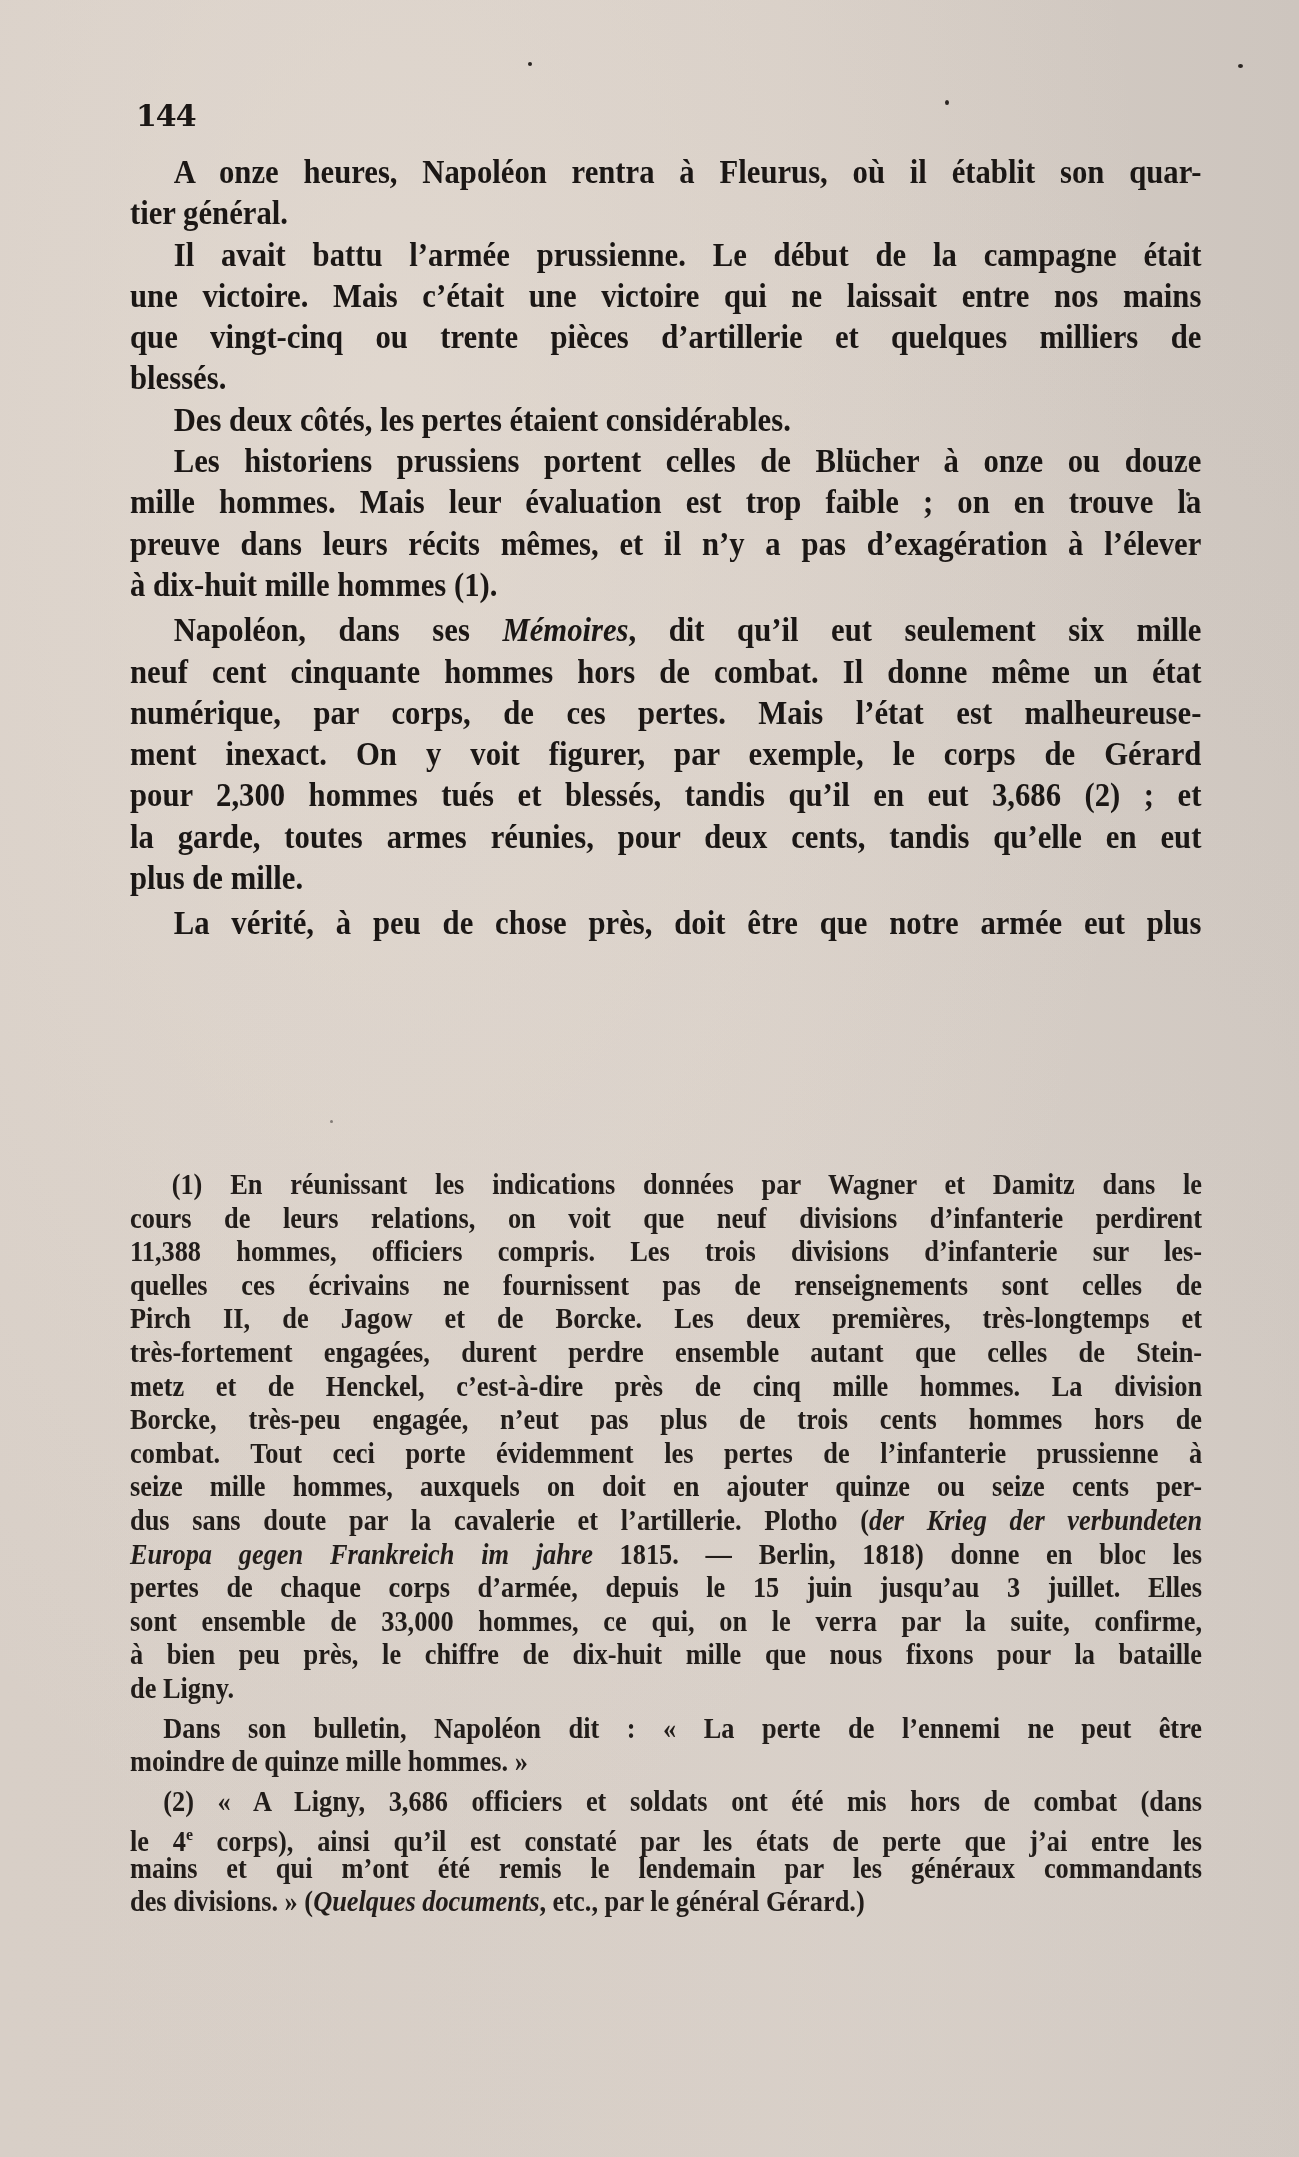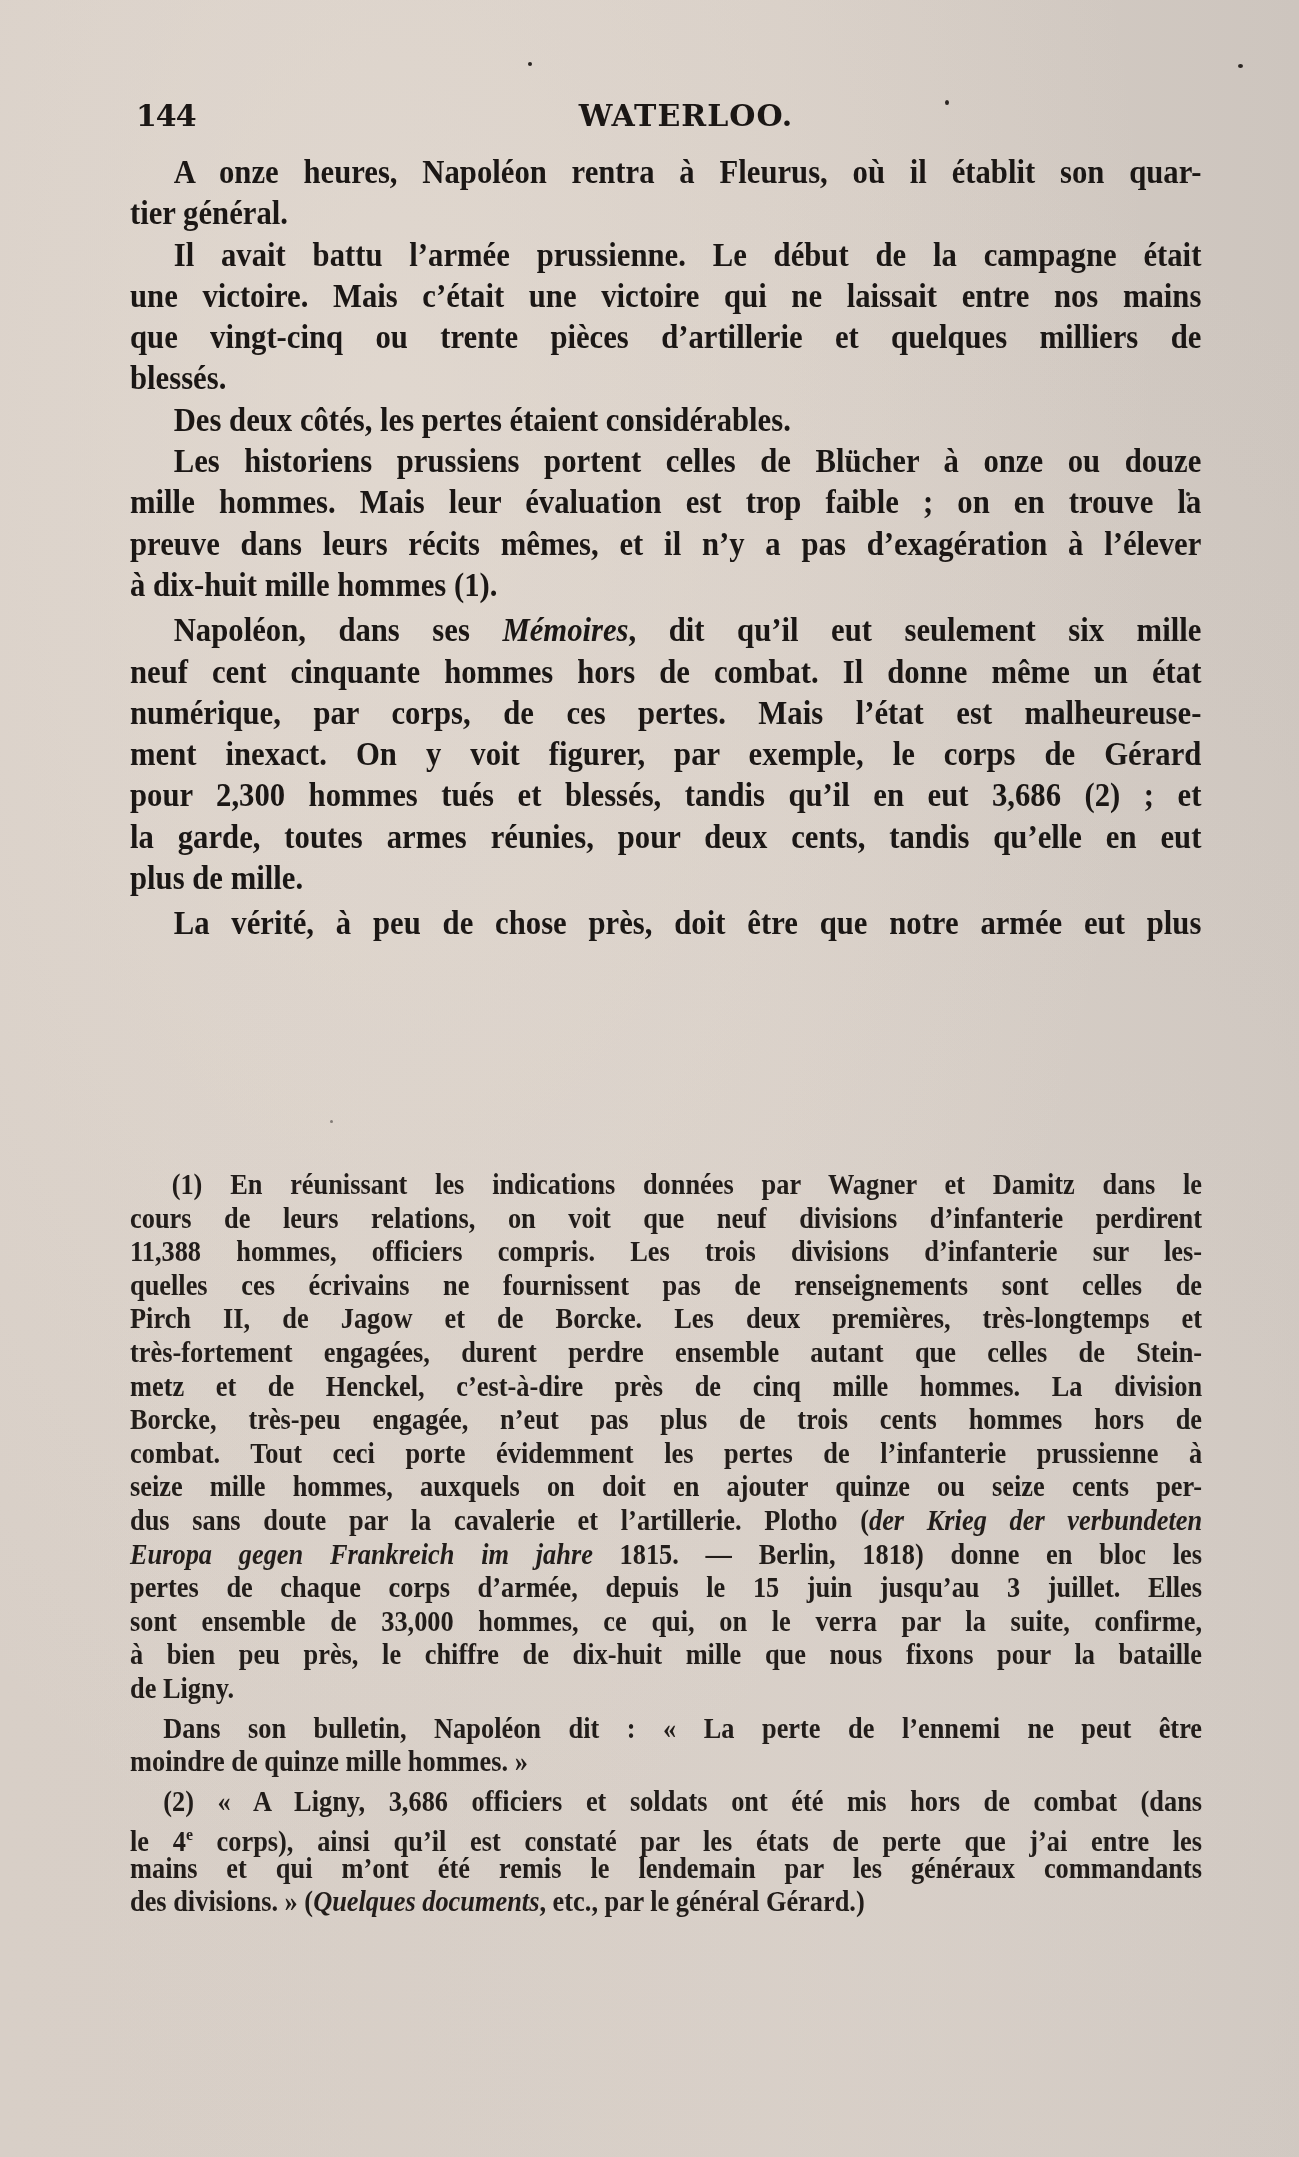--- a/index.html
+++ b/index.html
@@ -112,21 +112,20 @@
       border-radius: 50%;
     }
   </style>
 </head>
 <body>
 
 <div class="page">
 
   <div class="header">
     <span class="page-number">144</span>
-    <span class="running-title">WATERLOO.</span>
   </div>
 
   <div class="body-text">
 
     <div>
       <span class="line indent">A onze heures, Napoléon rentra à Fleurus, où il établit son quar-</span>
       <span class="line last">tier général.</span>
     </div>
 
     <div>

